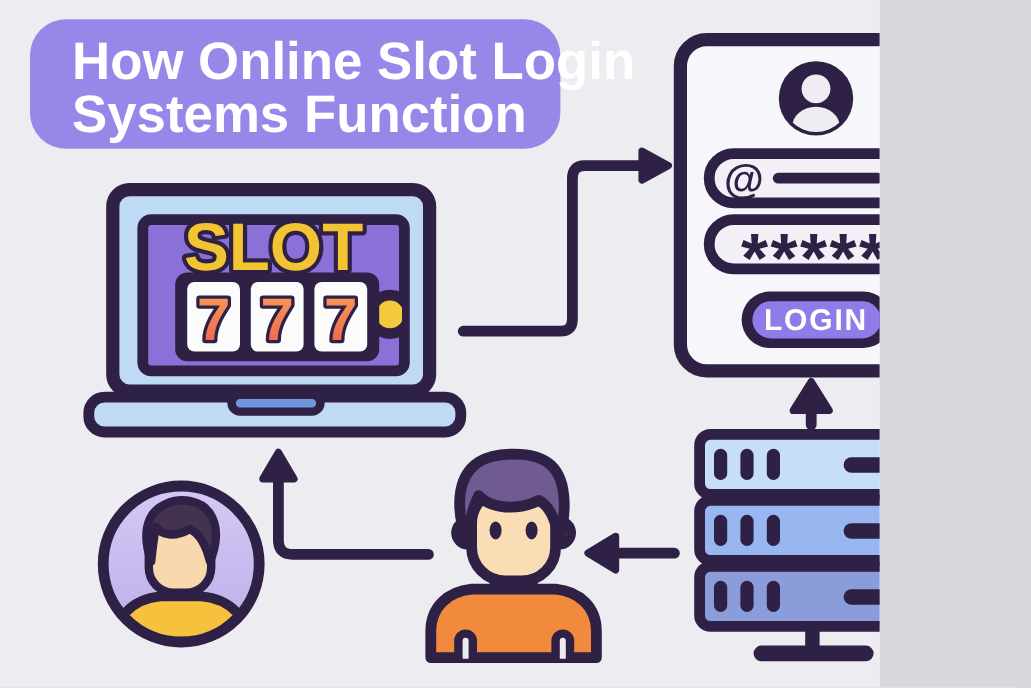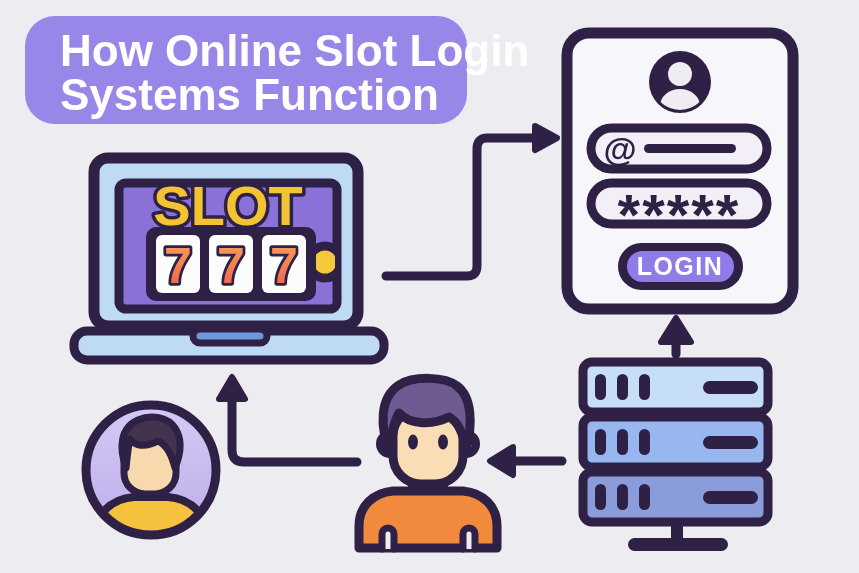--- a/index.html
+++ b/index.html
@@ -1,17 +1,17 @@
 <!DOCTYPE html>
 <html><head>
 <meta charset="utf-8">
 <style>
   html,body{margin:0;padding:0;}
   body{font-family:"Liberation Sans","DejaVu Sans",sans-serif;background:#d8d8dc;}
-  .stage{position:relative;width:859px;height:573px;background:#edecf1;overflow:hidden;}
+  .stage{position:relative;width:733px;height:573px;background:#edecf1;overflow:hidden;}
   svg{position:absolute;left:0;top:0;display:block;}
   text{font-family:"Liberation Sans","DejaVu Sans",sans-serif;}
 </style>
 </head>
 <body>
 
 <div class="stage">
 <svg width="859" height="573" viewBox="0 0 859 573" xmlns="http://www.w3.org/2000/svg">
   <defs>
     <linearGradient id="grad7" x1="0" y1="0" x2="0" y2="1">

